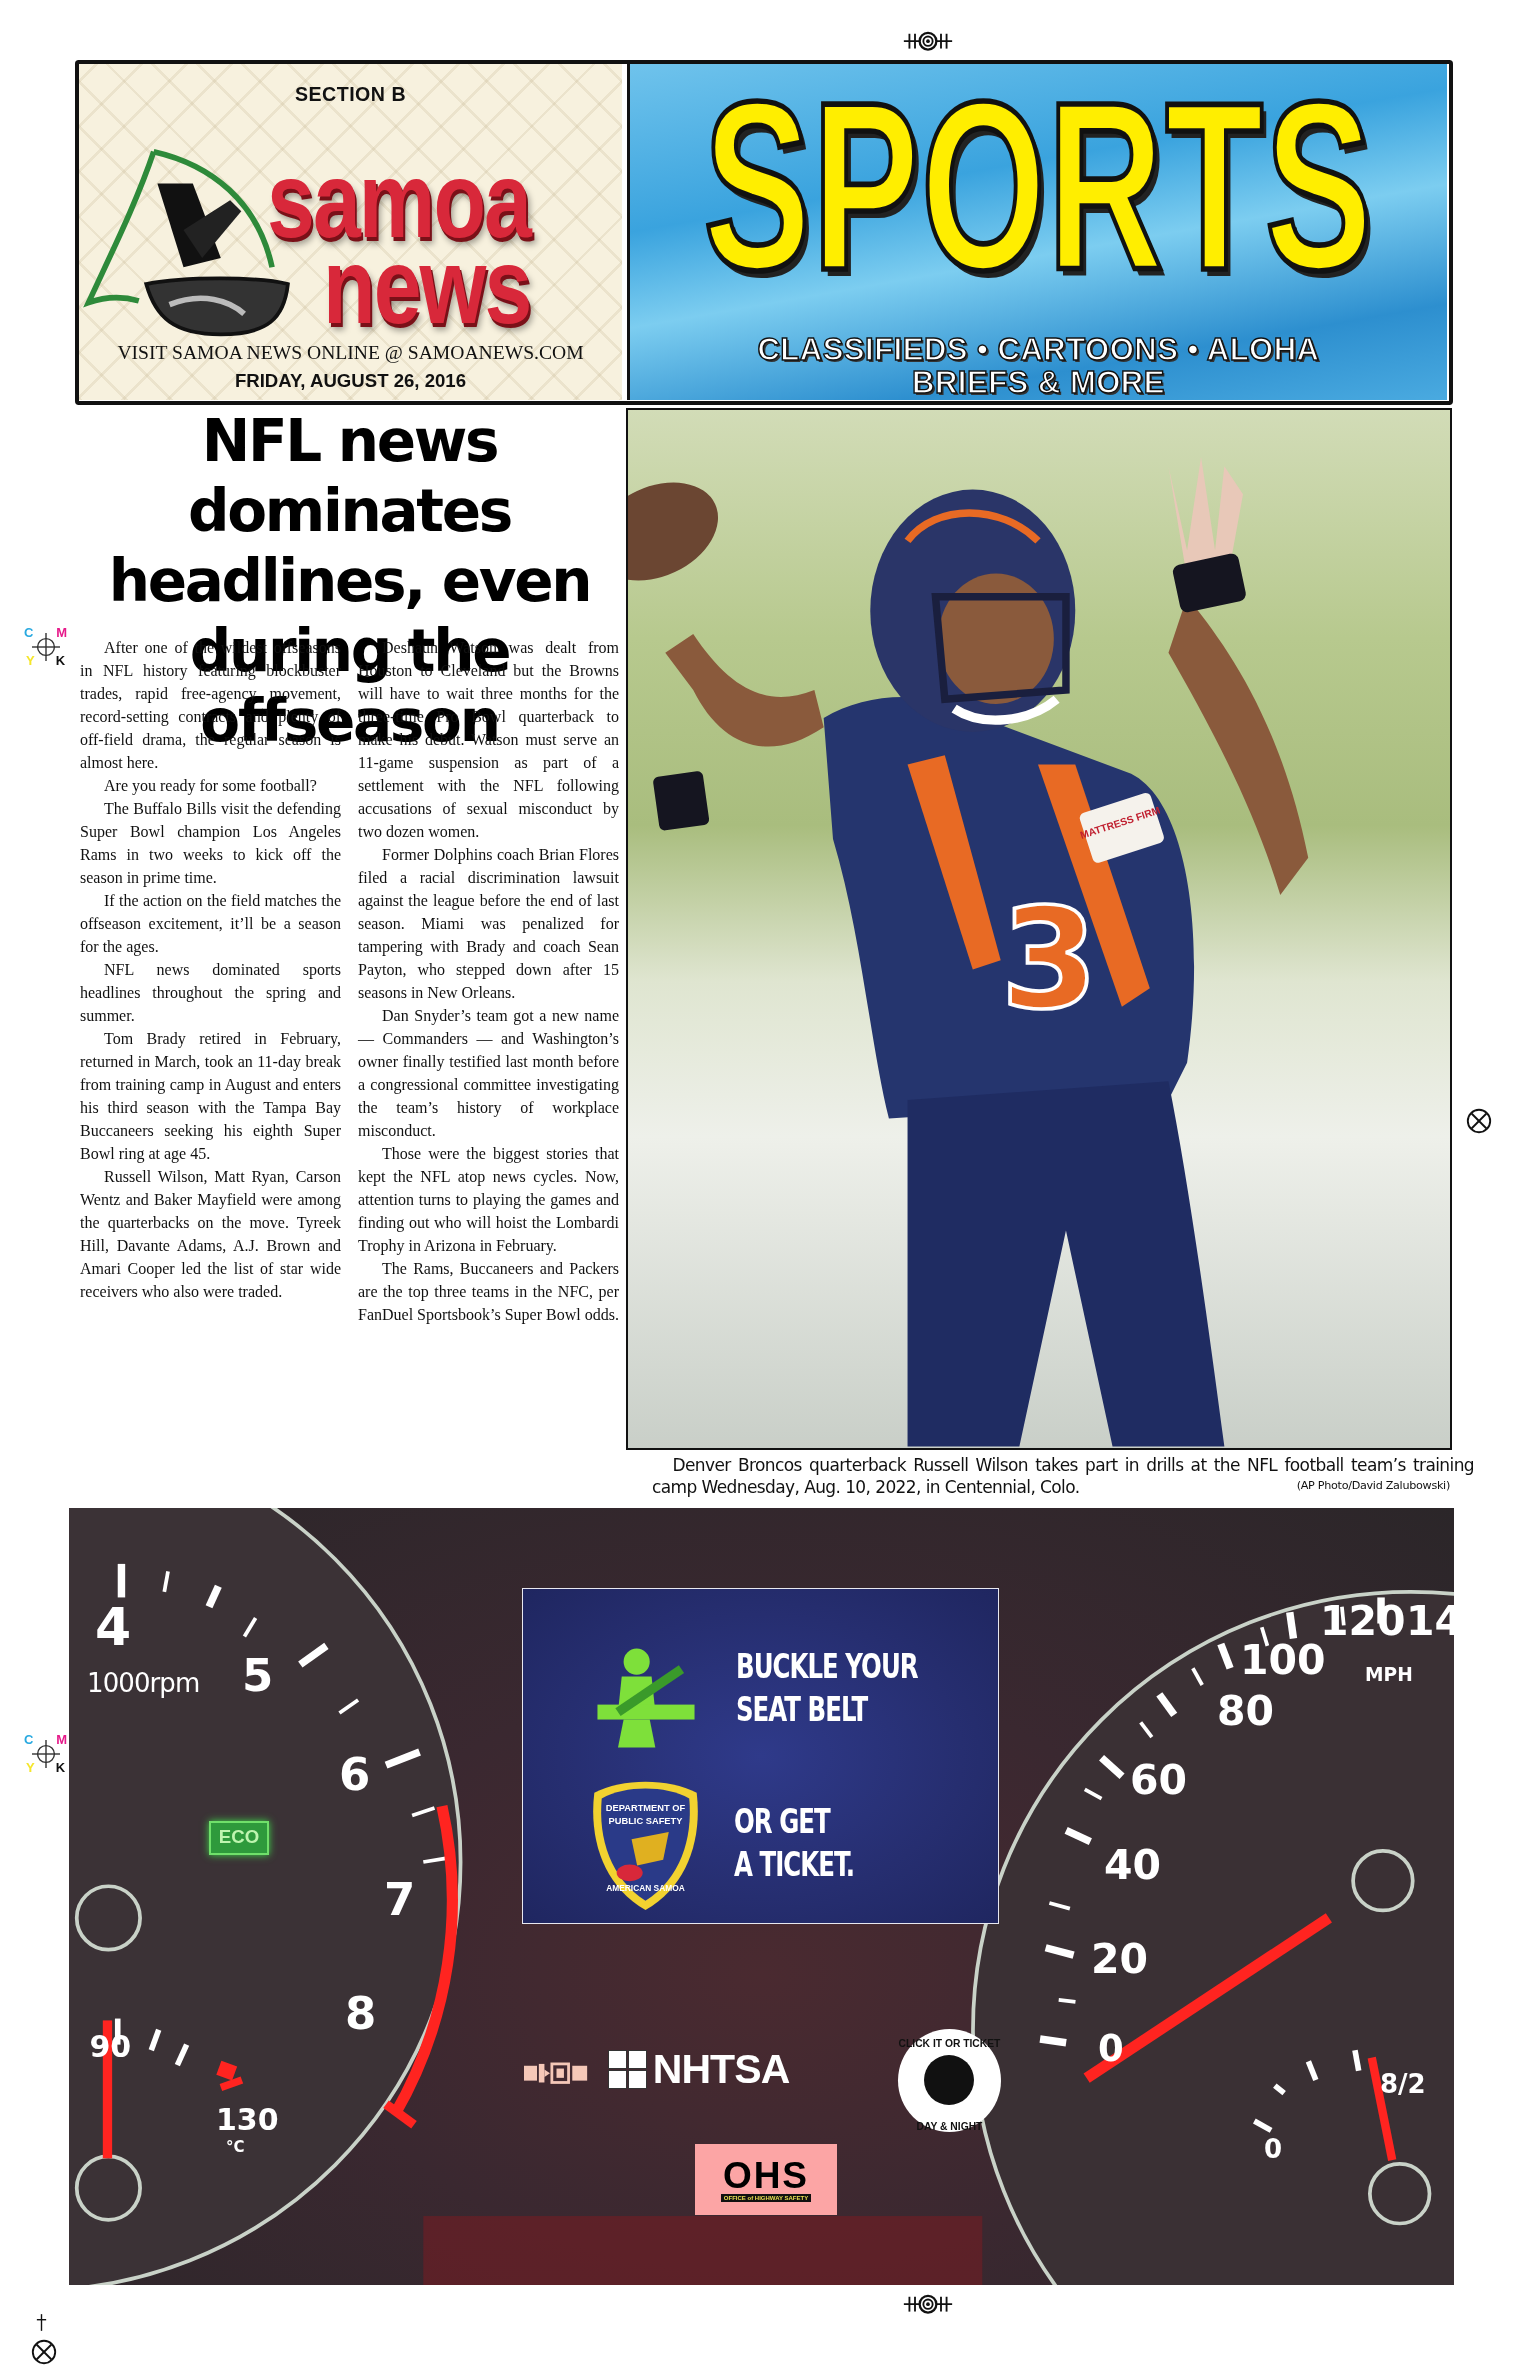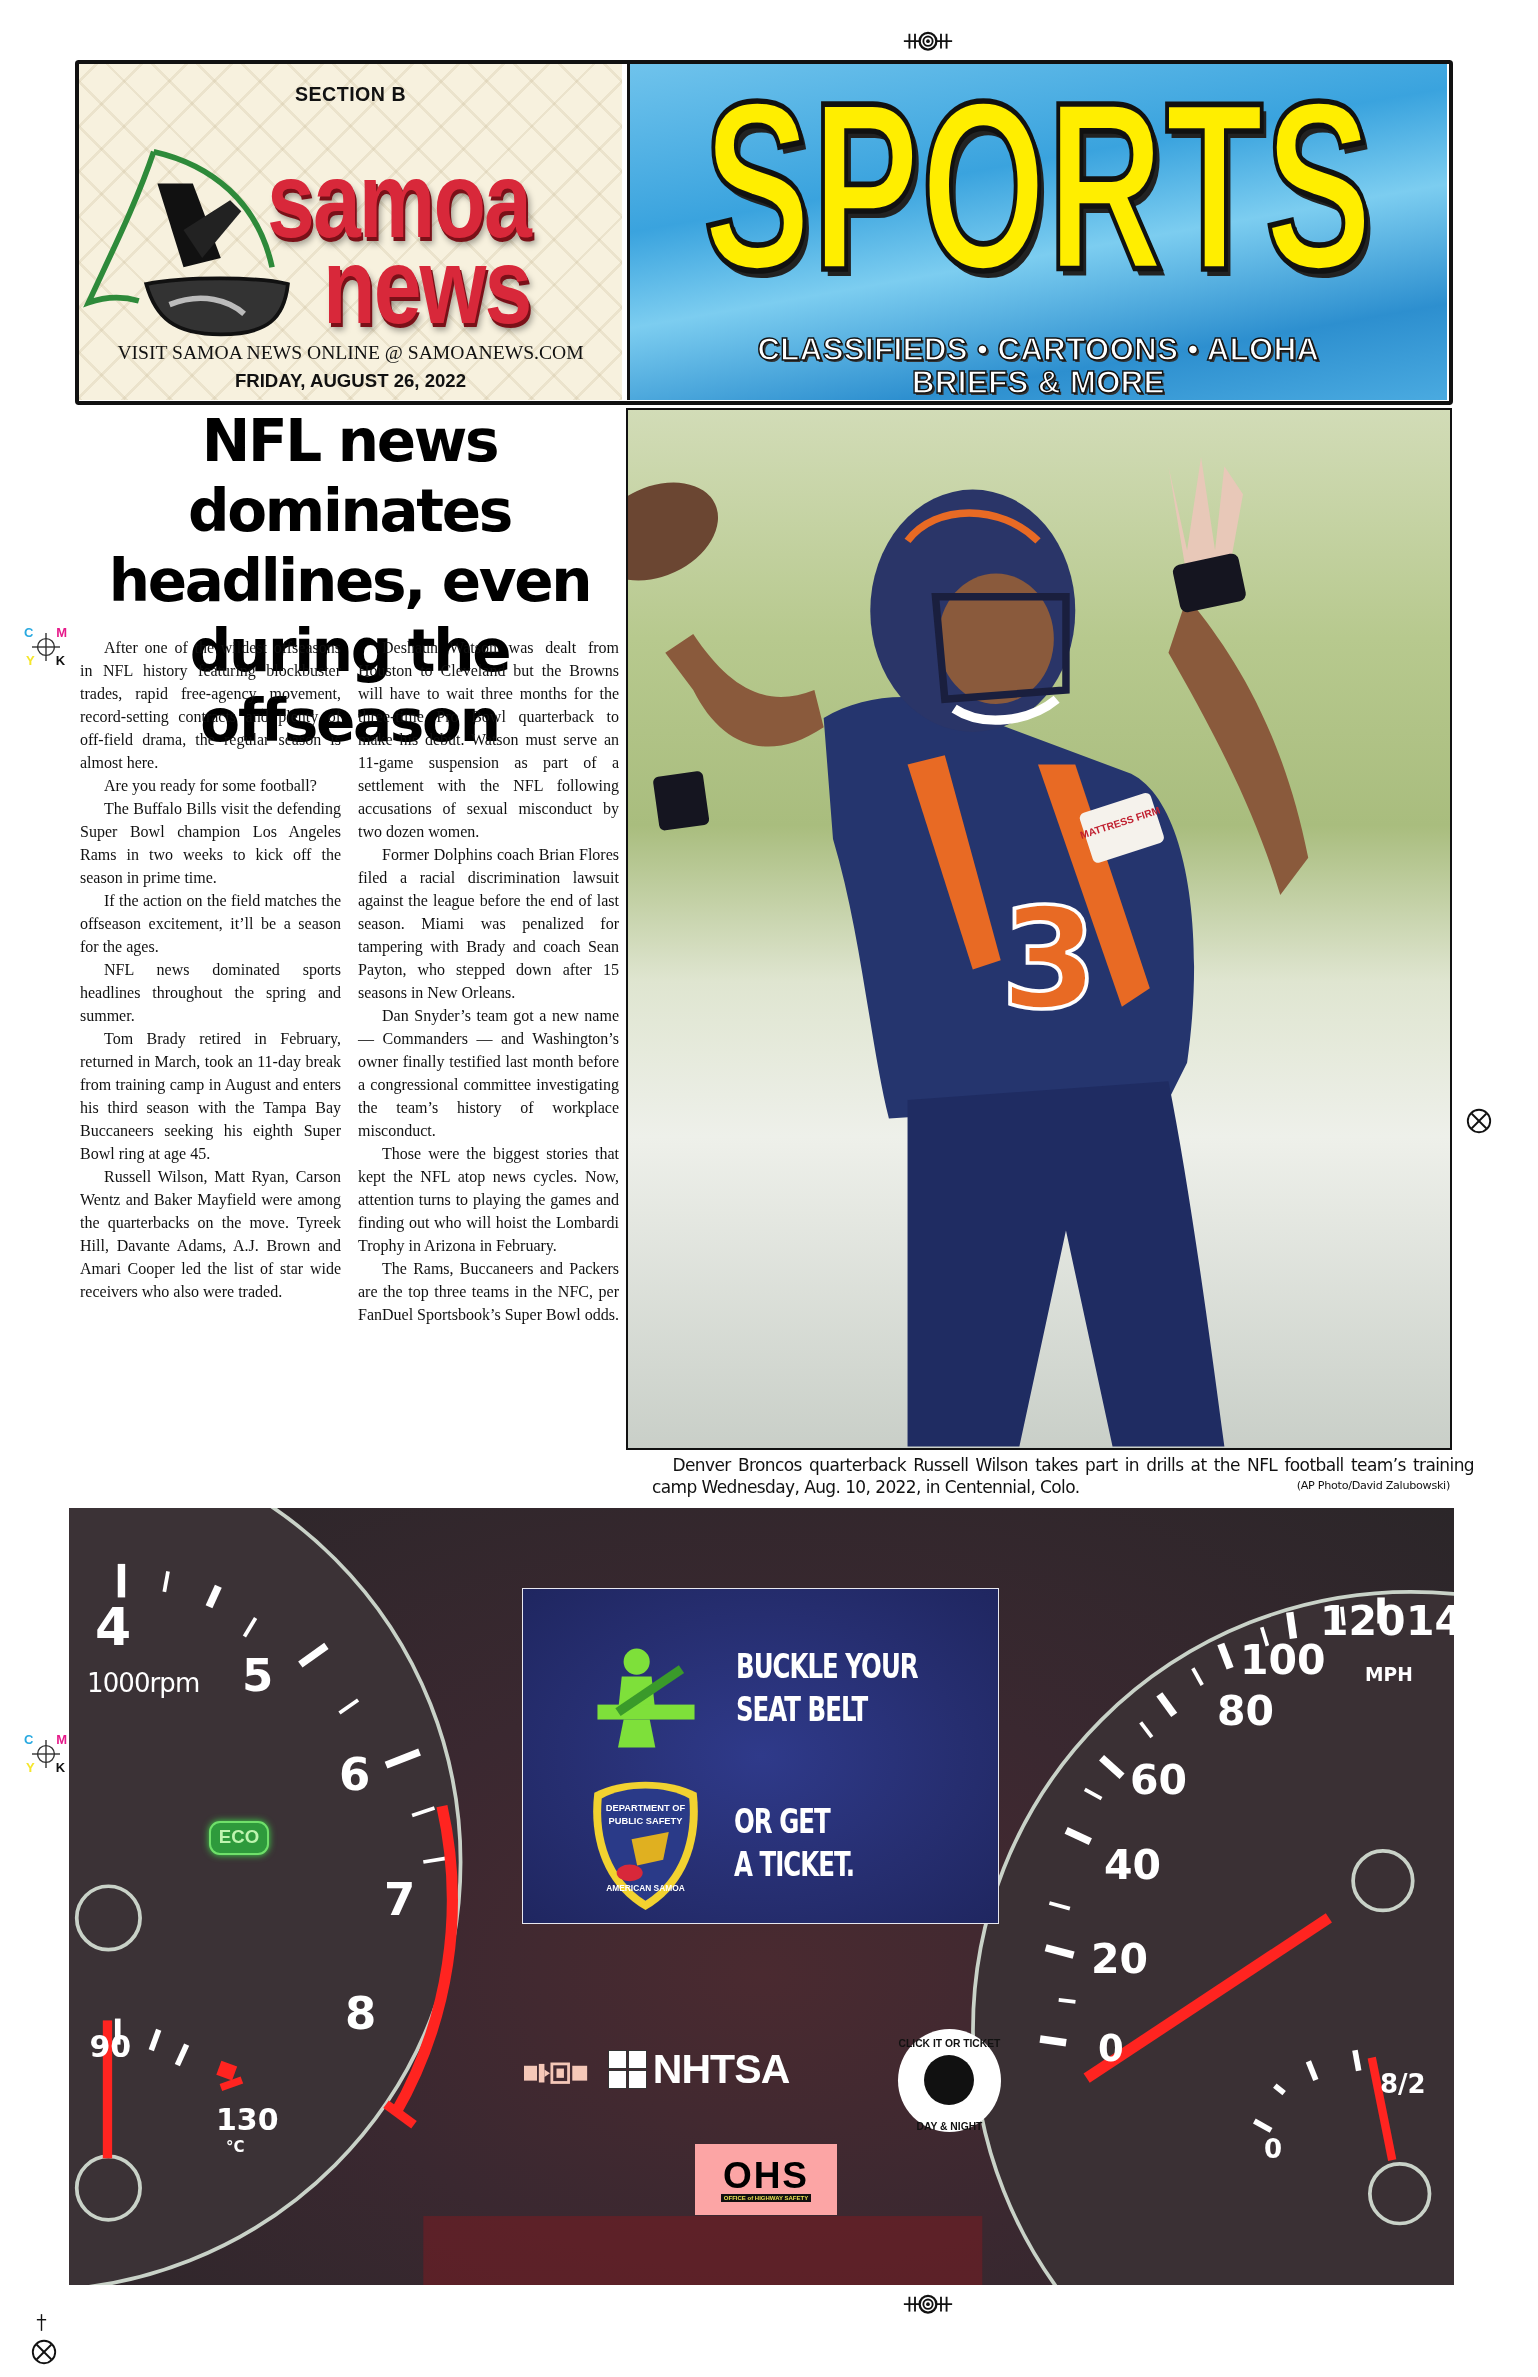--- a/index.html
+++ b/index.html
@@ -76,21 +76,21 @@
   .nhtsa .grid span { background: #fff; display: block; border: 0.9px solid #333; }
   .nhtsa .word { font-family: "Liberation Sans", sans-serif; font-weight: bold; color: #fff; font-size: 41px; letter-spacing: -0.9px; }
   .ohs { position: absolute; left: 695px; top: 2144px; width: 142px; height: 71px; background: #fca5a5; display: flex; flex-direction: column; align-items: center; justify-content: center; }
   .ohs .big { font-family: "Liberation Sans", sans-serif; font-weight: bold; font-size: 37px; line-height: 37px; color: #000; letter-spacing: 1.9px; }
   .ohs .small { font-family: "Liberation Sans", sans-serif; font-weight: bold; font-size: 6px; background: #111; color: #e8e050; padding: 0.9px 2.8px; }
   .ciot { position: absolute; left: 898px; top: 2029px; width: 103px; height: 103px; border-radius: 50%; background: #fff; }
   .ciot .inner { position: absolute; left: 26px; top: 26px; width: 50px; height: 50px; border-radius: 50%; background: #111; }
   .ciot .t1, .ciot .t2 { position: absolute; width: 100%; text-align: center; font-family: "Liberation Sans", sans-serif; font-weight: bold; color: #111; font-size: 10.3px; }
   .ciot .t1 { top: 9.3px; }
   .ciot .t2 { bottom: 0; }
-  .eco { position: absolute; left: 210px; top: 1825px; width: 60px; height: 34px; border: 2.8px solid #6fe06a; border-radius: 11px; background: #2e9a3c;
+  .eco { position: absolute; left: 210px; top: 1825px; width: 60px; height: 34px; border: 2.8px solid #6fe06a; border-radius: 0; background: #2e9a3c;
     color: #bff5b0; font-family: "Liberation Sans", sans-serif; font-weight: bold; font-size: 18.6px; text-align: center; line-height: 28px; box-shadow: 0 0 7.5px #3ddc4a; }
   .gauge-num { position: absolute; font-family: "DejaVu Sans", sans-serif; font-weight: bold; color: #fff; line-height: 1; }
   .rpm-label { position: absolute; left: 71px; top: 1671px; font-family: "DejaVu Sans", sans-serif; color: #fff; font-size: 26px; letter-spacing: -0.9px; }
   .belt-warn { position: absolute; left: 524px; top: 2062px; width: 65px; height: 22.4px; }
 </style>
 </head>
 <body>
 
 <svg class="reg-top" viewBox="0 0 56 24">
   <line x1="2" y1="12" x2="54" y2="12" stroke="#111" stroke-width="2"></line>
@@ -157,21 +157,21 @@
       <path d="M78 36 C60 90 30 150 8 198 C30 190 48 192 62 196" fill="none" stroke="#2e8a3a" stroke-width="6"></path>
       <path d="M78 36 C140 50 190 90 205 160" fill="none" stroke="#2e8a3a" stroke-width="6"></path>
       <path d="M82 70 L120 70 L150 150 L110 160 Z" fill="#111"></path>
       <path d="M110 120 L160 88 L172 100 L130 150 Z" fill="#222"></path>
       <path d="M70 178 C110 170 190 170 222 178 C218 215 200 232 150 232 C100 232 80 214 70 178 Z" fill="#333" stroke="#111" stroke-width="4"></path>
       <path d="M95 200 C130 186 160 196 175 210" fill="none" stroke="#bbb" stroke-width="6"></path>
     </svg>
     <div class="logo-word logo-samoa">samoa</div>
     <div class="logo-word logo-news">news</div>
     <div class="visit-line">VISIT SAMOA NEWS ONLINE @ SAMOANEWS.COM</div>
-    <div class="date-line">FRIDAY, AUGUST 26, 2022</div>
+    <div class="date-line">FRIDAY, AUGUST 26, 2016</div>
   </div>
   <div class="mast-right">
     <div class="sports-word">SPORTS</div>
     <div class="sports-sub l1">CLASSIFIEDS • CARTOONS • ALOHA</div>
     <div class="sports-sub l2">BRIEFS &amp; MORE</div>
   </div>
 </div>
 
 <h1 class="headline">NFL news dominates headlines, even during the offseason</h1>
 

